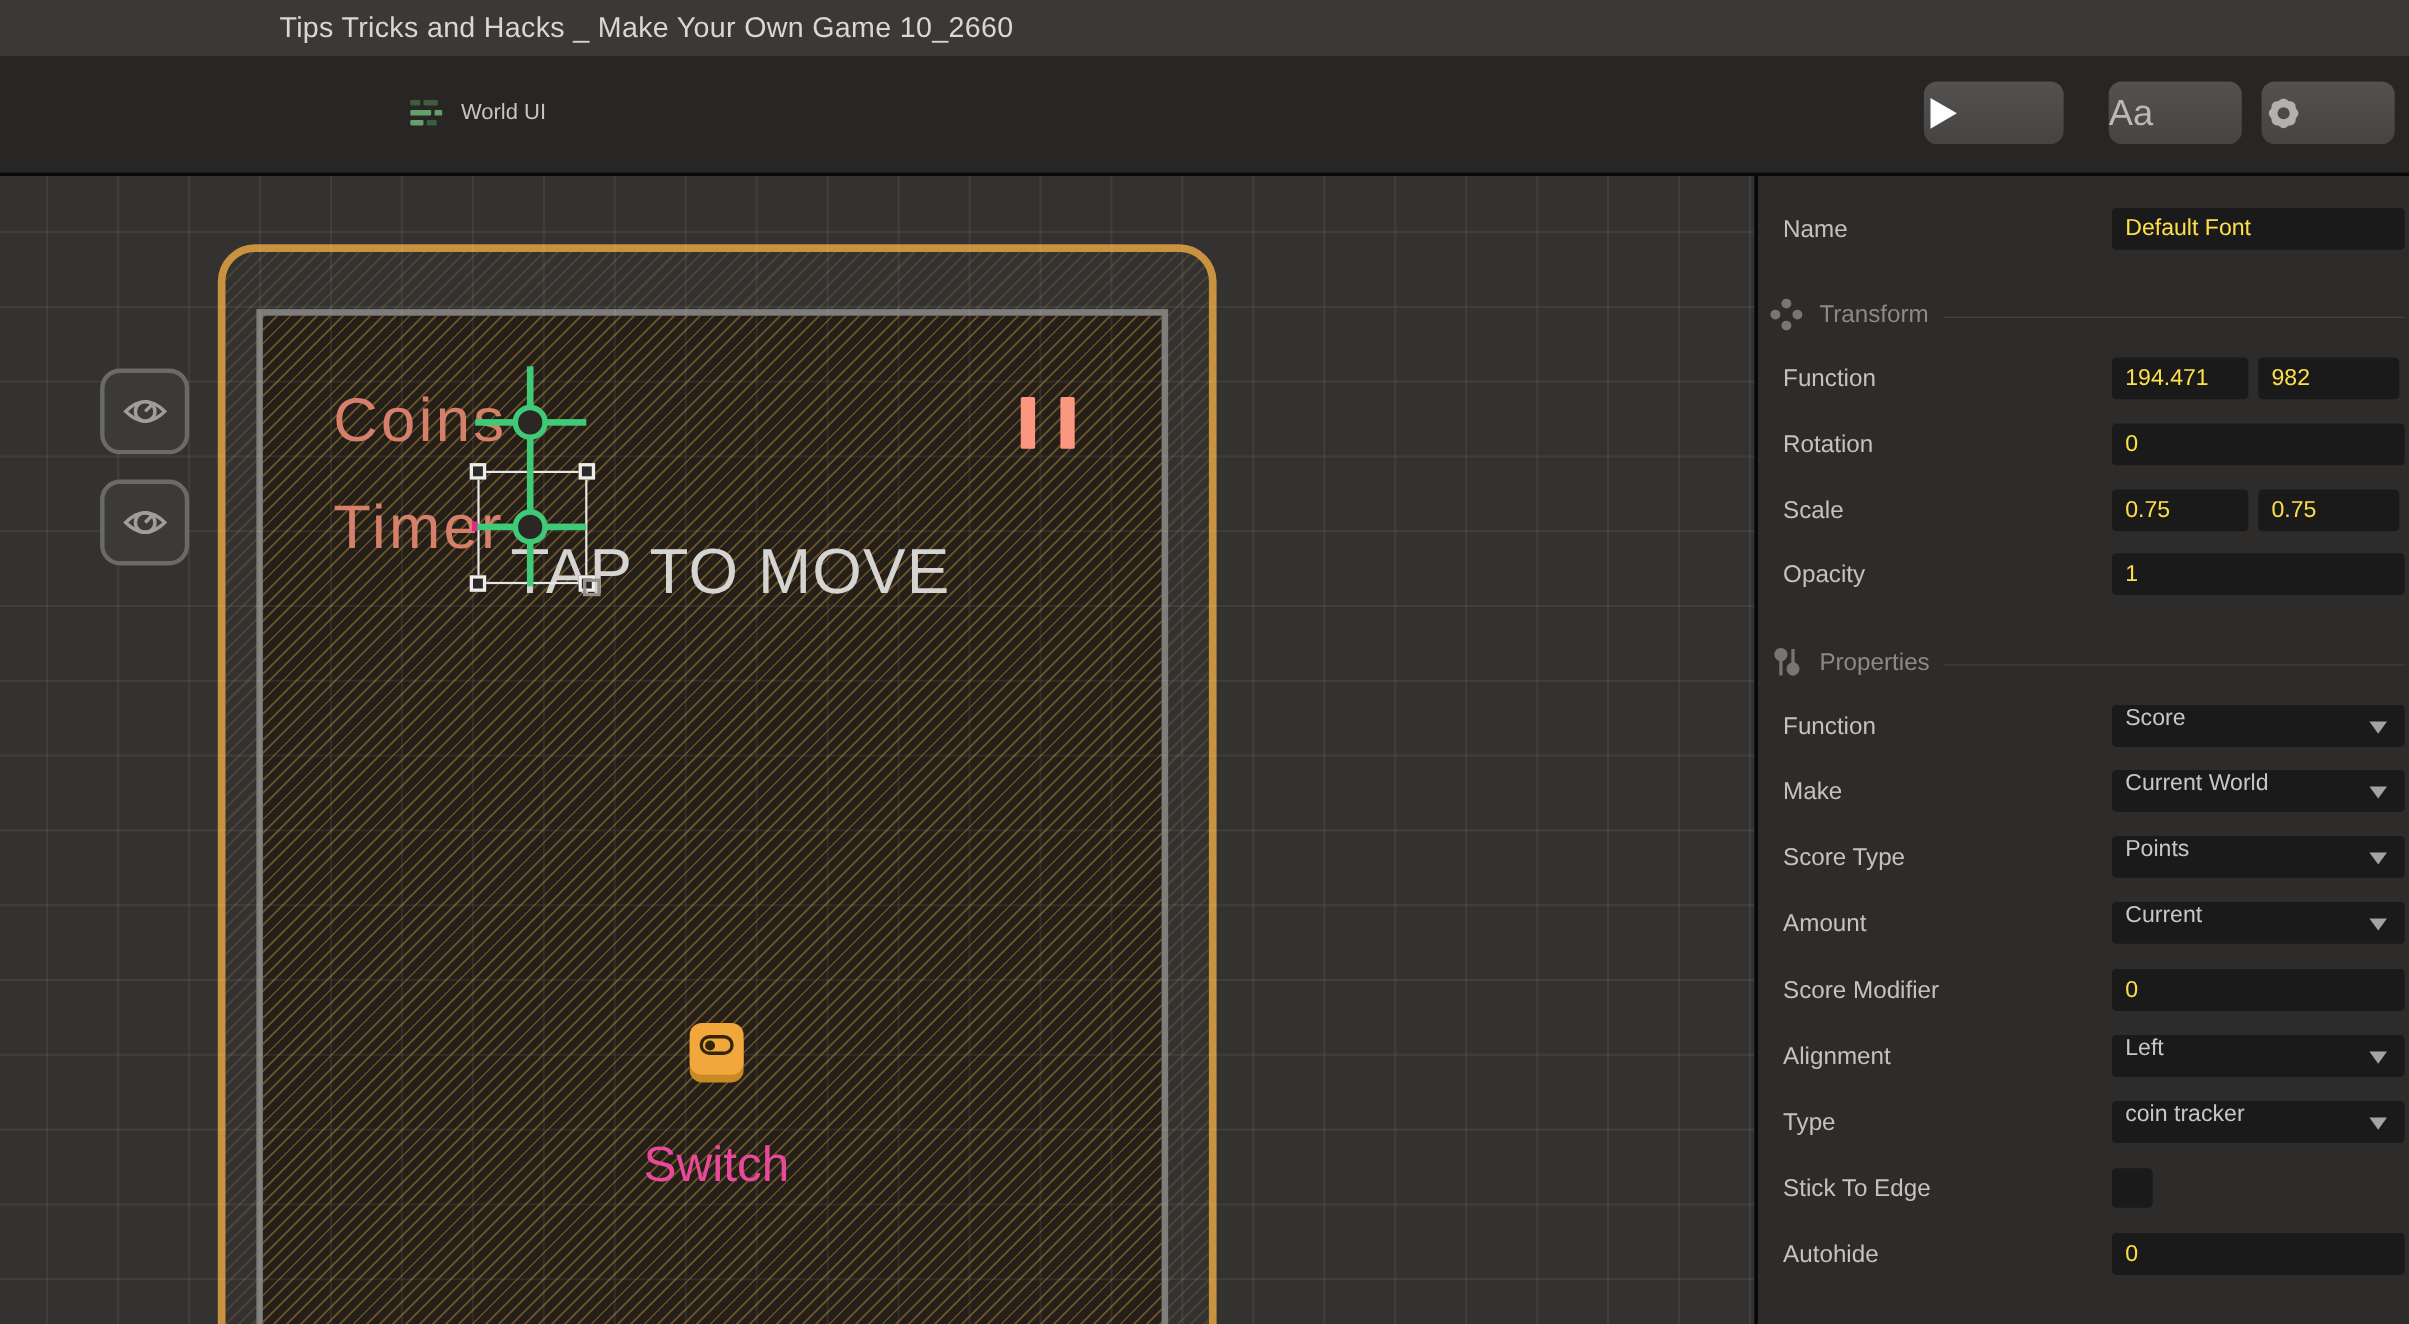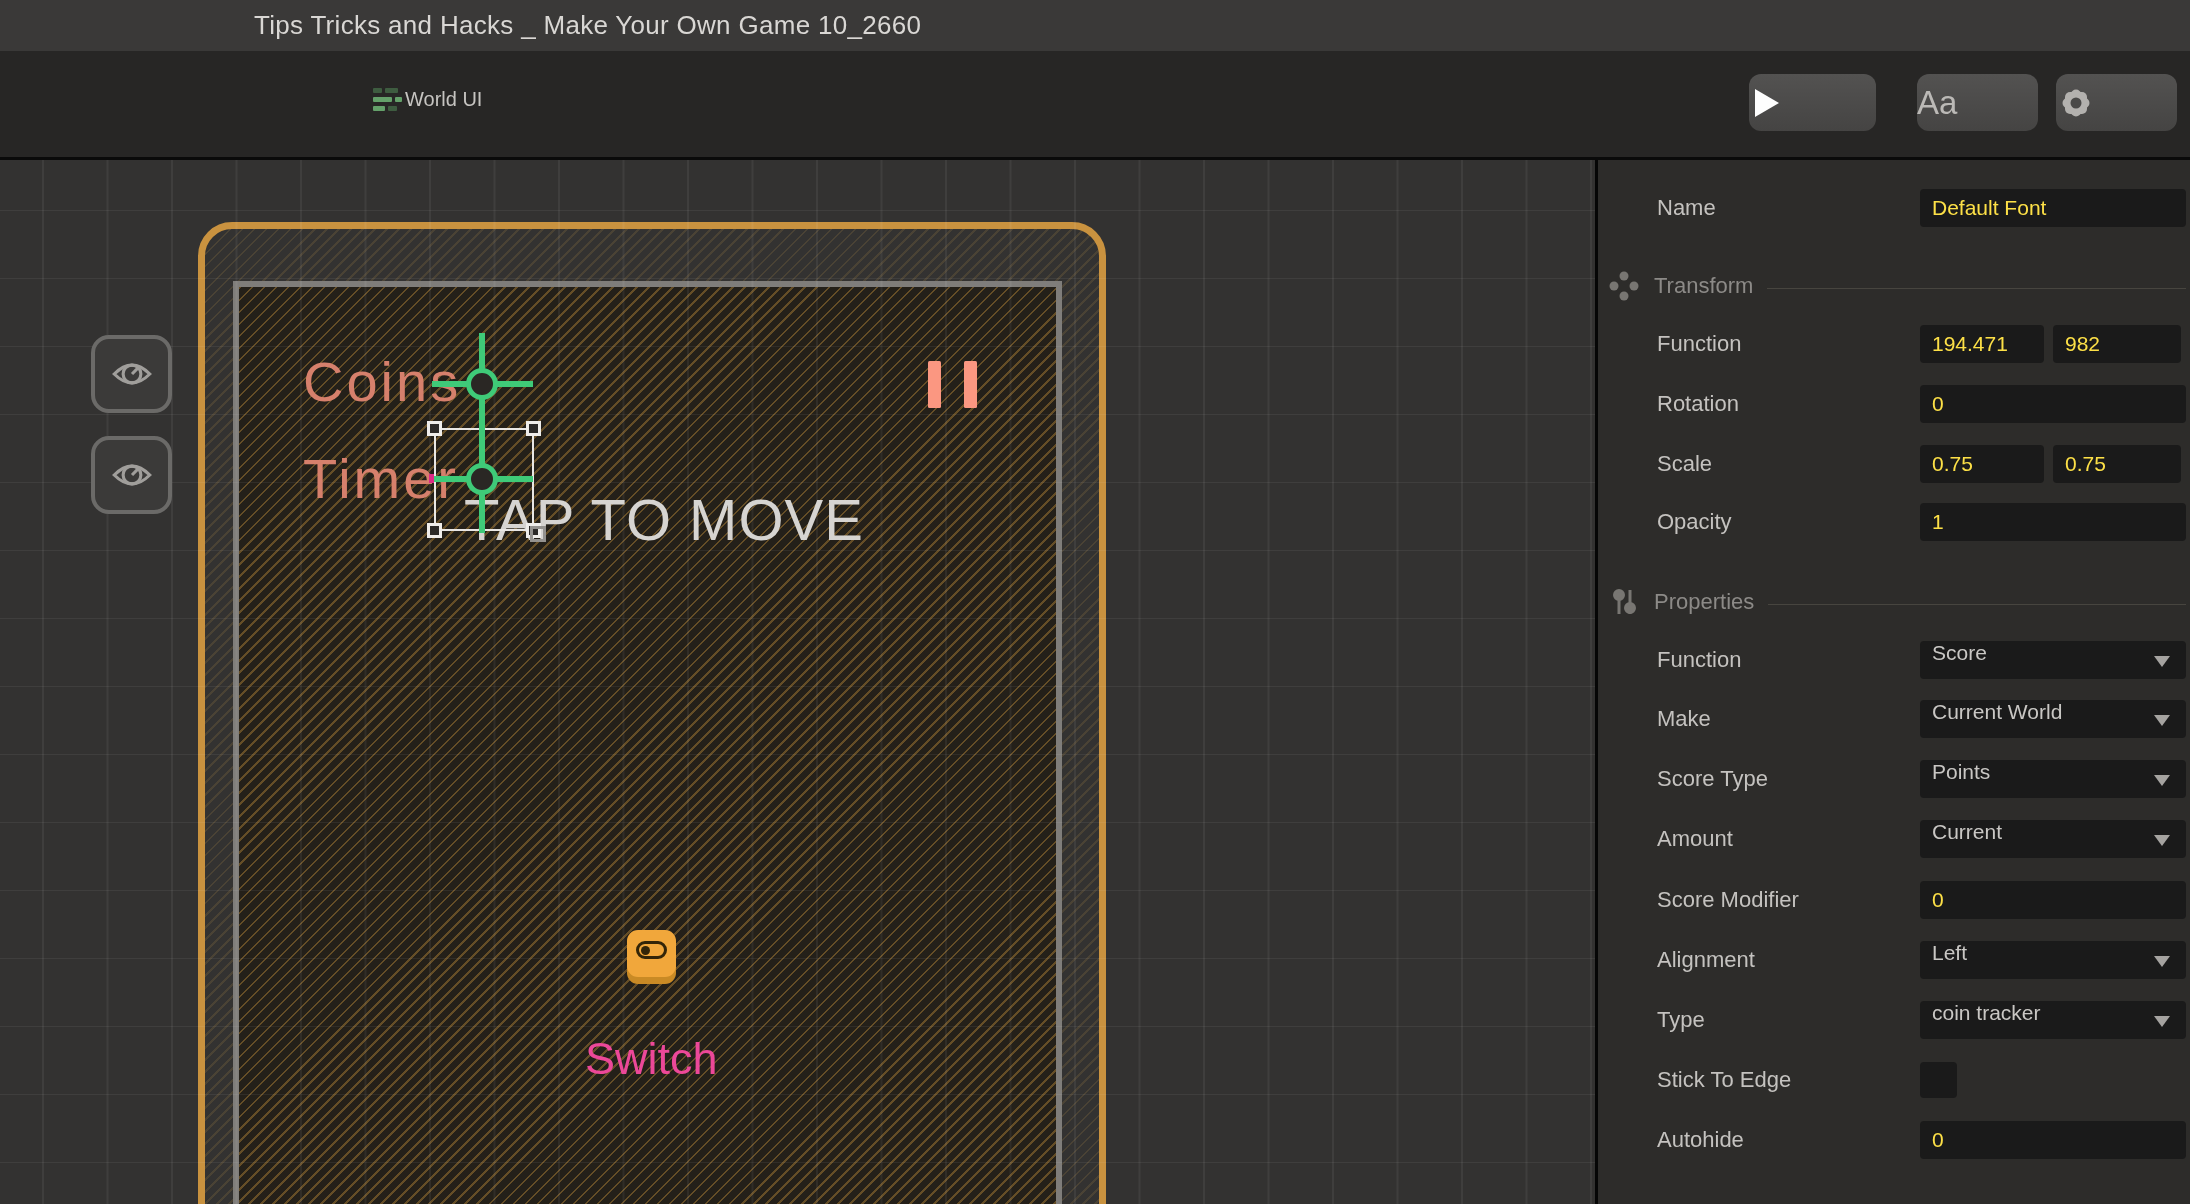--- a/index.html
+++ b/index.html
@@ -6,22 +6,22 @@
   html,body { width:2190px; height:1204px; overflow:hidden; background:#1c1c1c;
               font-family:"Liberation Sans", sans-serif; }
 
   
   .titlebar { position:absolute; left:0; top:0; width:2190px; height:51px;
               background:#3a3938; }
   .titlebar .title { position:absolute; left:254px; top:0; line-height:51px;
               font-size:26px; color:#d9d7d4; letter-spacing:.3px; }
   .toolbar { position:absolute; left:0; top:51px; width:2190px; height:106px;
              background:#272625; }
-  .worldui { position:absolute; left:373px; top:37px; height:44px;
-             display:flex; align-items:flex-start; }
+  .worldui { position:absolute; left:373px; top:19px; height:44px;
+             display:flex; align-items:flex-end; gap:14px; }
   .listicon { display:flex; flex-direction:column; gap:4px; width:32px; }
   .listicon .lrow { display:flex; gap:3px; }
   .listicon i { display:block; height:5px; border-radius:1px; }
   .worldui-label { font-size:20px; color:#c6c4c1; }
 
   .tbtn { position:absolute; top:23px; height:57px; border-radius:12px;
           background:linear-gradient(#535251,#454443);
           display:flex; align-items:center; justify-content:flex-start; }
   .btn-play { left:1749px; width:127px; }
   .btn-aa   { left:1917px; width:121px; font-size:33px; color:#bbb9b6; }
@@ -83,21 +83,21 @@
   .gz-h1 { left:432px; top:221px; } .gz-h2 { left:432px; top:316px; }
   .gz-c { position:absolute; left:466px; width:32px; height:32px; border-radius:50%;
       border:5px solid #3fca78; background:#2a2724; z-index:7; }
   .gz-c1 { top:208px; } .gz-c2 { top:303px; }
   .pink-dot { position:absolute; left:429px; top:314px; width:5px; height:9px; background:#dc2a86; z-index:8; }
 
   
   .panel { position:relative; width:595px; height:1044px; background:#2d2c2a;
            border-left:3px solid #060606; }
   .prow { position:absolute; left:0; width:595px; height:42px; }
-  .plabel { position:absolute; left:23px; top:0; line-height:42px; font-size:22px; color:#c4c2bf;margin-left:36px; }
+  .plabel { position:absolute; left:23px; top:0; line-height:42px; font-size:22px; color:#c4c2bf; }
   .pinput { position:absolute; top:2px; height:38px; background:#1a1a1a; border:none; outline:none;
       border-radius:4px; color:#fde047; font-size:21px; padding:0 12px;
       font-family:"Liberation Sans", sans-serif; }
   .wide  { left:322px; width:266px; }
   .pair1 { left:322px; width:124px; }
   .pair2 { left:455px; width:128px; }
   .pselect { position:absolute; top:2px; height:38px; left:322px; width:266px; background:#1a1a1a;
       border-radius:4px; color:#c9c7c4; font-size:21px; display:flex; 
       padding:0 12px; }
   .caret { position:absolute; right:16px; top:15px; width:0; height:0;

